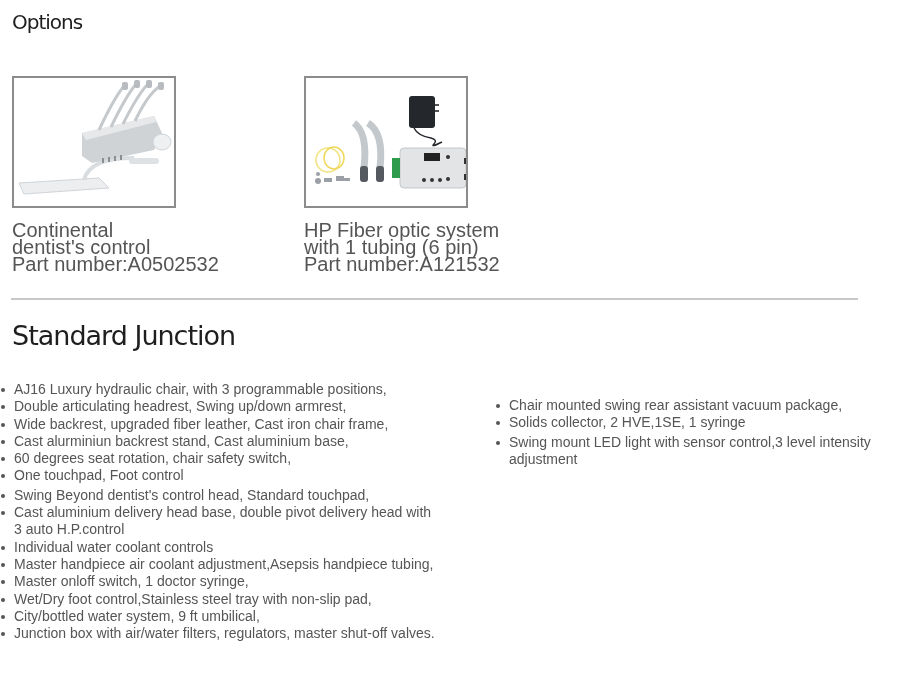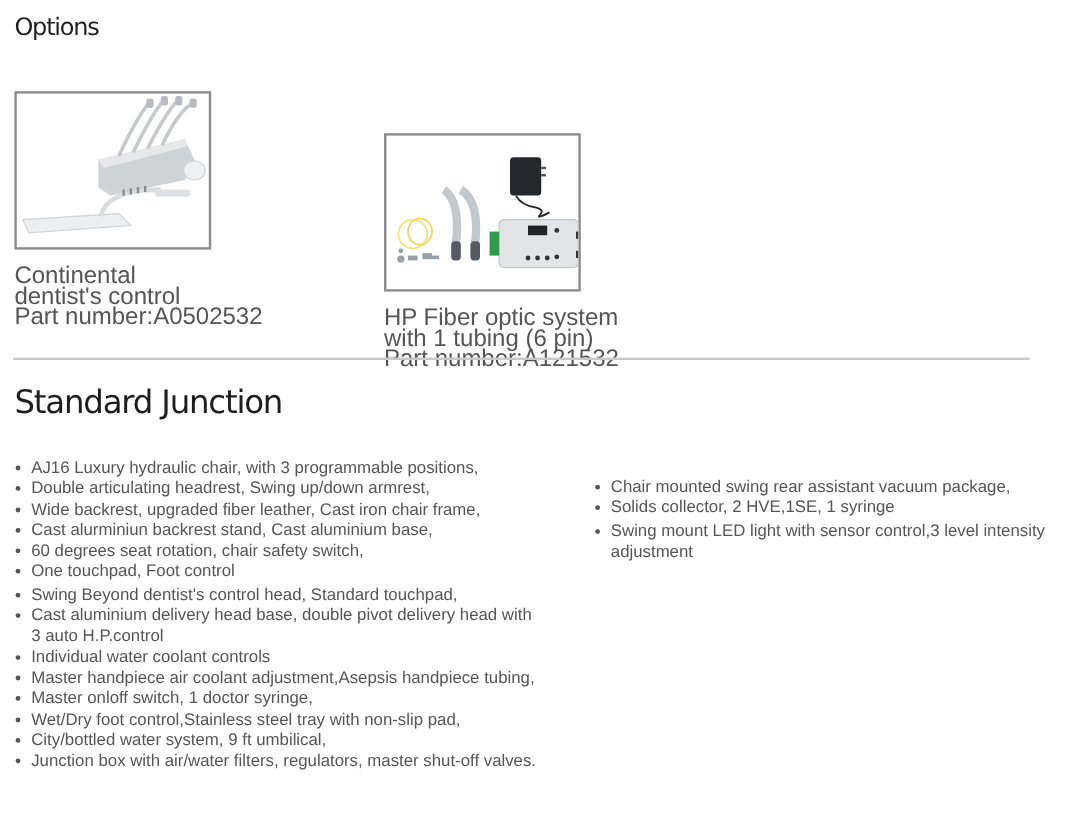--- a/index.html
+++ b/index.html
@@ -7,29 +7,29 @@
   .heading { position:absolute; left:12px; font-family:"DejaVu Sans", sans-serif; color:#1e1e1e; font-weight:500; letter-spacing:-1px; line-height:1; }
   .heading .hl { position:relative; display:inline-block; padding:0 2px 0 0; }
   .heading .hl::after { content:""; position:absolute; left:0; right:0; bottom:-2px; height:12px; background:#d8d8ec; z-index:-1; }
   #h-options { top:12px; font-size:20px; }
   #h-features { top:322px; font-size:27px; }
 
   .opt-card { position:absolute; top:76px; }
   .opt-img { width:160px; height:128px; border:2px solid #8c8c8c; background:#fff; position:relative; overflow:hidden; box-sizing:content-box; }
   .opt-caption { margin-top:14px; font-size:20px; line-height:17px; color:#555; }
   #opt1 { left:12px; }
-  #opt2 { left:320px;margin-top:35px; }
+  #opt2 { left:304px; }
 
   .divider { position:absolute; left:11px; top:298px; width:847px; height:2px; background:#c8c8c8; }
 
   ul.feat { position:absolute; margin:0; padding:0; list-style:none; font-size:14px; line-height:17.3px; color:#555; }
   ul.feat li { position:relative; padding-left:14px; }
   ul.feat li::before { content:""; position:absolute; left:1px; top:7px; width:4px; height:4px; border-radius:50%; background:#555; }
   ul.feat li.gap { margin-top:2px; }
-  #list-left { left:12px; top:381px; width:450px; }
+  #list-left { left:0; top:381px; width:450px; }
   #list-right { left:495px; top:397px; width:400px; }
 </style>
 </head>
 <body>
 
 <div class="heading" id="h-options">
   <span class="hl">Options</span>
 </div>
 
 <div class="opt-card" id="opt1">

